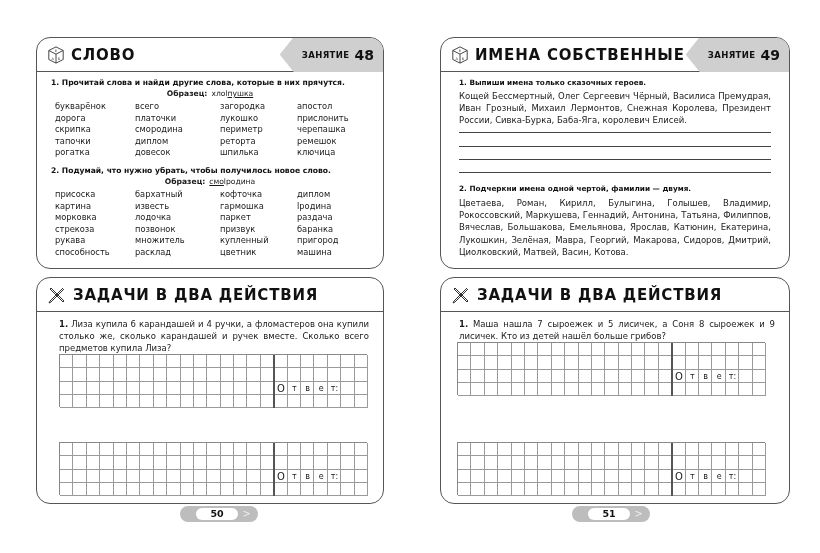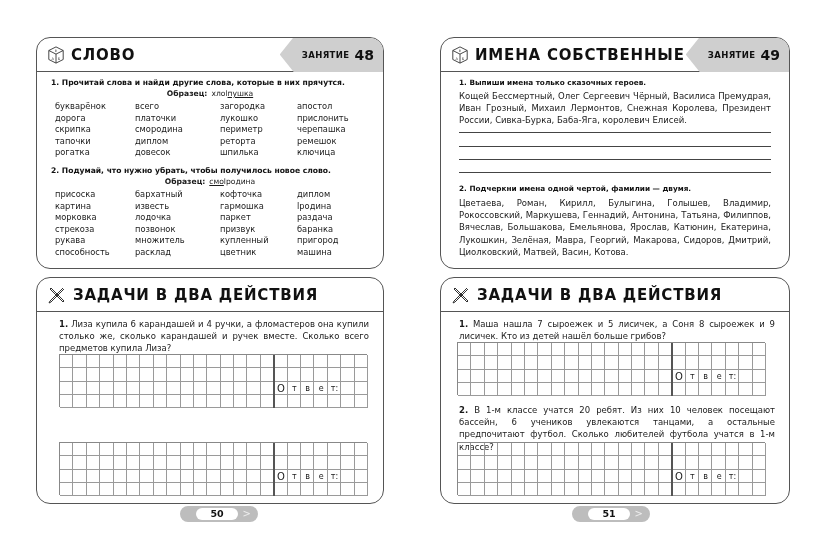--- a/index.html
+++ b/index.html
@@ -540,24 +540,20 @@
           <div class="grid-divider" style="left: 213.261px; top: 0px; height: 53px;"></div>
           <div class="answer" style="left: 214.261px; top: 26.5px; height: 13.25px; align-items: center;">
             <span class="big" style="width: 13.3913px;">О</span>
             <span style="width: 13.3913px;">т</span>
             <span style="width: 13.3913px;">в</span>
             <span style="width: 13.3913px;">е</span>
             <span style="width: 13.3913px;">т:</span>
           </div>
         </div>
 
-      <div class="ptext" style="position:absolute; left:18px; top:126px; width:316px;">
-        <span class="n">2.</span>
-        <span>В 1-м классе учатся 20 ребят. Из них 10 человек посещают бассейн, 6 учеников увлекаются танцами, а остальные предпочитают футбол. Сколько любителей футбола учатся в 1-м классе?</span>
-      </div>
       <div class="grid-area" style="left:16px; top:164px; width:308px; height:53px;" id="gridR2">
           <div class="cell" style="left: 0px; top: 0px; width: 13.3913px; height: 13.25px;"></div>
           <div class="cell" style="left: 13.3913px; top: 0px; width: 13.3913px; height: 13.25px;"></div>
           <div class="cell" style="left: 26.7826px; top: 0px; width: 13.3913px; height: 13.25px;"></div>
           <div class="cell" style="left: 40.1739px; top: 0px; width: 13.3913px; height: 13.25px;"></div>
           <div class="cell" style="left: 53.5652px; top: 0px; width: 13.3913px; height: 13.25px;"></div>
           <div class="cell" style="left: 66.9565px; top: 0px; width: 13.3913px; height: 13.25px;"></div>
           <div class="cell" style="left: 80.3478px; top: 0px; width: 13.3913px; height: 13.25px;"></div>
           <div class="cell" style="left: 93.7391px; top: 0px; width: 13.3913px; height: 13.25px;"></div>
           <div class="cell" style="left: 107.13px; top: 0px; width: 13.3913px; height: 13.25px;"></div>

